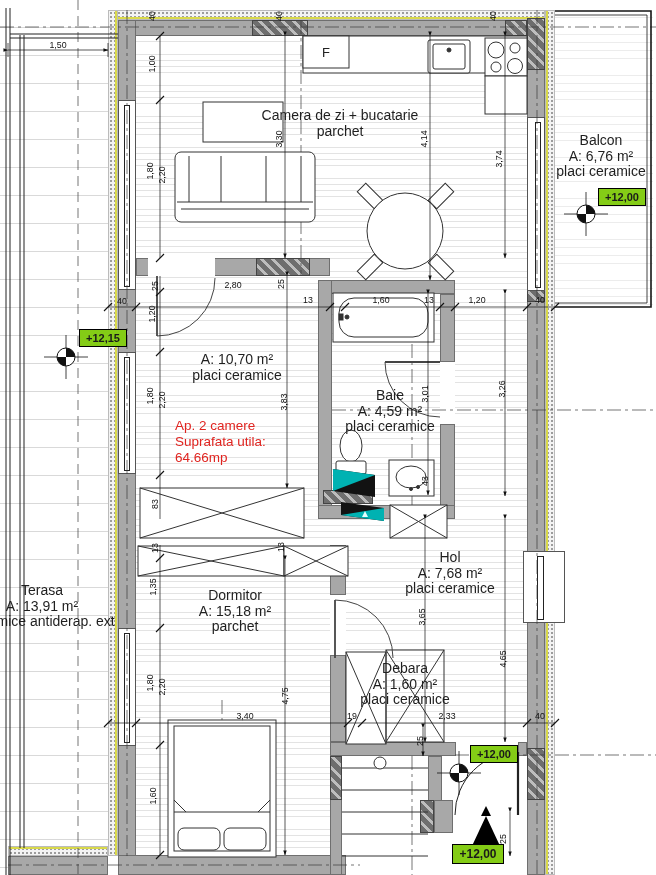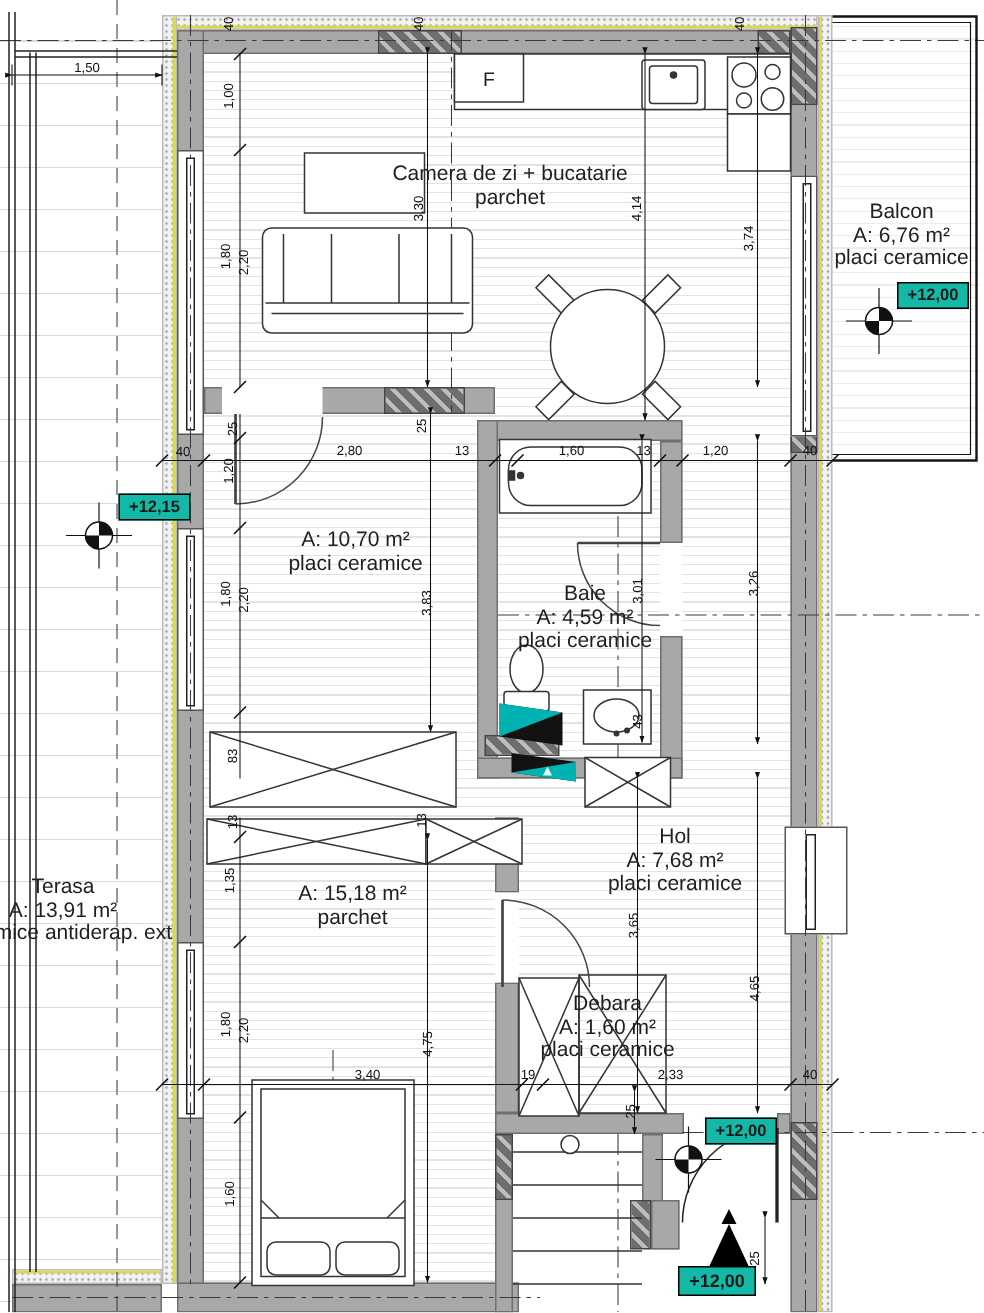--- a/index.html
+++ b/index.html
@@ -13,21 +13,21 @@
   .mesh{background-color:#f3f3f3;background-image:radial-gradient(circle,#9c9c9c 0.8px,transparent 1.1px);background-size:4px 4px;border:0.5px solid #bbb;}
   .mesh-b{box-shadow:inset 0 -2px 0 #d9d94a;}
   .mesh-r{box-shadow:inset -2px 0 0 #d9d94a;}
   .mesh-l{box-shadow:inset 2px 0 0 #d9d94a;}
   .mesh-t{box-shadow:inset 0 2px 0 #d9d94a;}
   .hatch{background:repeating-linear-gradient(45deg,#6e6e6e 0 5px,#bdbdbd 5px 8px);border:1px solid #444;}
   .gap{background:#fff;}
   .win{background:#fff;border:1px solid #555;}
   .glz{position:absolute;background:#fff;border:1px solid #222;}
   .rlabel{position:absolute;text-align:center;font-size:14px;line-height:15.5px;color:#1f1f1f;white-space:nowrap;}
-  .lvbox{position:absolute;border:1.6px solid #000;background:#14b8a6;font-weight:bold;font-size:11px;
+  .lvbox{position:absolute;border:1.6px solid #000;background:#84cc16;font-weight:bold;font-size:11px;
          display:flex;align-items:center;justify-content:center;white-space:nowrap;text-align:right;}
   .note{position:absolute;font-size:13.5px;line-height:16px;text-align:left;white-space:nowrap;}
   .dh,.dv{position:absolute;font-size:8.8px;color:#111;width:40px;text-align:center;white-space:nowrap;}
   .dv{width:34px;transform:rotate(-90deg);transform-origin:center;}
   .flabel{position:absolute;font-size:13px;display:flex;align-items:center;justify-content:center;color:#222;}
   svg.ovl{position:absolute;left:0;top:0;pointer-events:none;}
 </style>
 </head>
 <body>
 
@@ -351,40 +351,46 @@
     <div>Terasa</div>
     <div>A: 13,91 m²</div>
     <div>ceramice antiderap. ext</div>
   </div>
   <div class="rlabel" style="left:392px;top:550px;width:116px">
     <div>Hol</div>
     <div>A: 7,68 m²</div>
     <div>placi ceramice</div>
   </div>
   <div class="rlabel" style="left:160px;top:588px;width:150px">
+    <div>Dormitor</div>
     <div>A: 15,18 m²</div>
     <div>parchet</div>
   </div>
   <div class="rlabel" style="left:347px;top:661px;width:116px">
     <div>Debara</div>
     <div>A: 1,60 m²</div>
     <div>placi ceramice</div>
   </div>
 
+  <div class="note" style="left:175px;top:418px;color:#e02420">
+    <div>Ap. 2 camere</div>
+    <div>Suprafata utila:</div>
+    <div>64.66mp</div>
+  </div>
 
   <div class="lvbox" style="left:79px;top:329px;width:46px;height:16px">+12,15</div>
   <div class="lvbox" style="left:598px;top:188px;width:46px;height:16px">+12,00</div>
   <div class="lvbox" style="left:470px;top:745px;width:46px;height:16px">+12,00</div>
   <div class="lvbox" style="left:452px;top:844px;width:50px;height:18px;font-size:12px">+12,00</div>
 
   <div class="flabel" style="left:303px;top:36px;width:46px;height:32px">F</div>
 
   <div class="dh" style="left:38px;top:40px">1,50</div>
   <div class="dh" style="left:102px;top:296px">40</div>
-  <div class="dh" style="left:213px;top:295px">2,80</div>
+  <div class="dh" style="left:213px;top:280px">2,80</div>
   <div class="dh" style="left:288px;top:295px">13</div>
   <div class="dh" style="left:361px;top:295px">1,60</div>
   <div class="dh" style="left:409px;top:295px">13</div>
   <div class="dh" style="left:457px;top:295px">1,20</div>
   <div class="dh" style="left:520px;top:295px">40</div>
   <div class="dh" style="left:225px;top:711px">3,40</div>
   <div class="dh" style="left:332px;top:711px">19</div>
   <div class="dh" style="left:427px;top:711px">2,33</div>
   <div class="dh" style="left:520px;top:711px">40</div>
 

